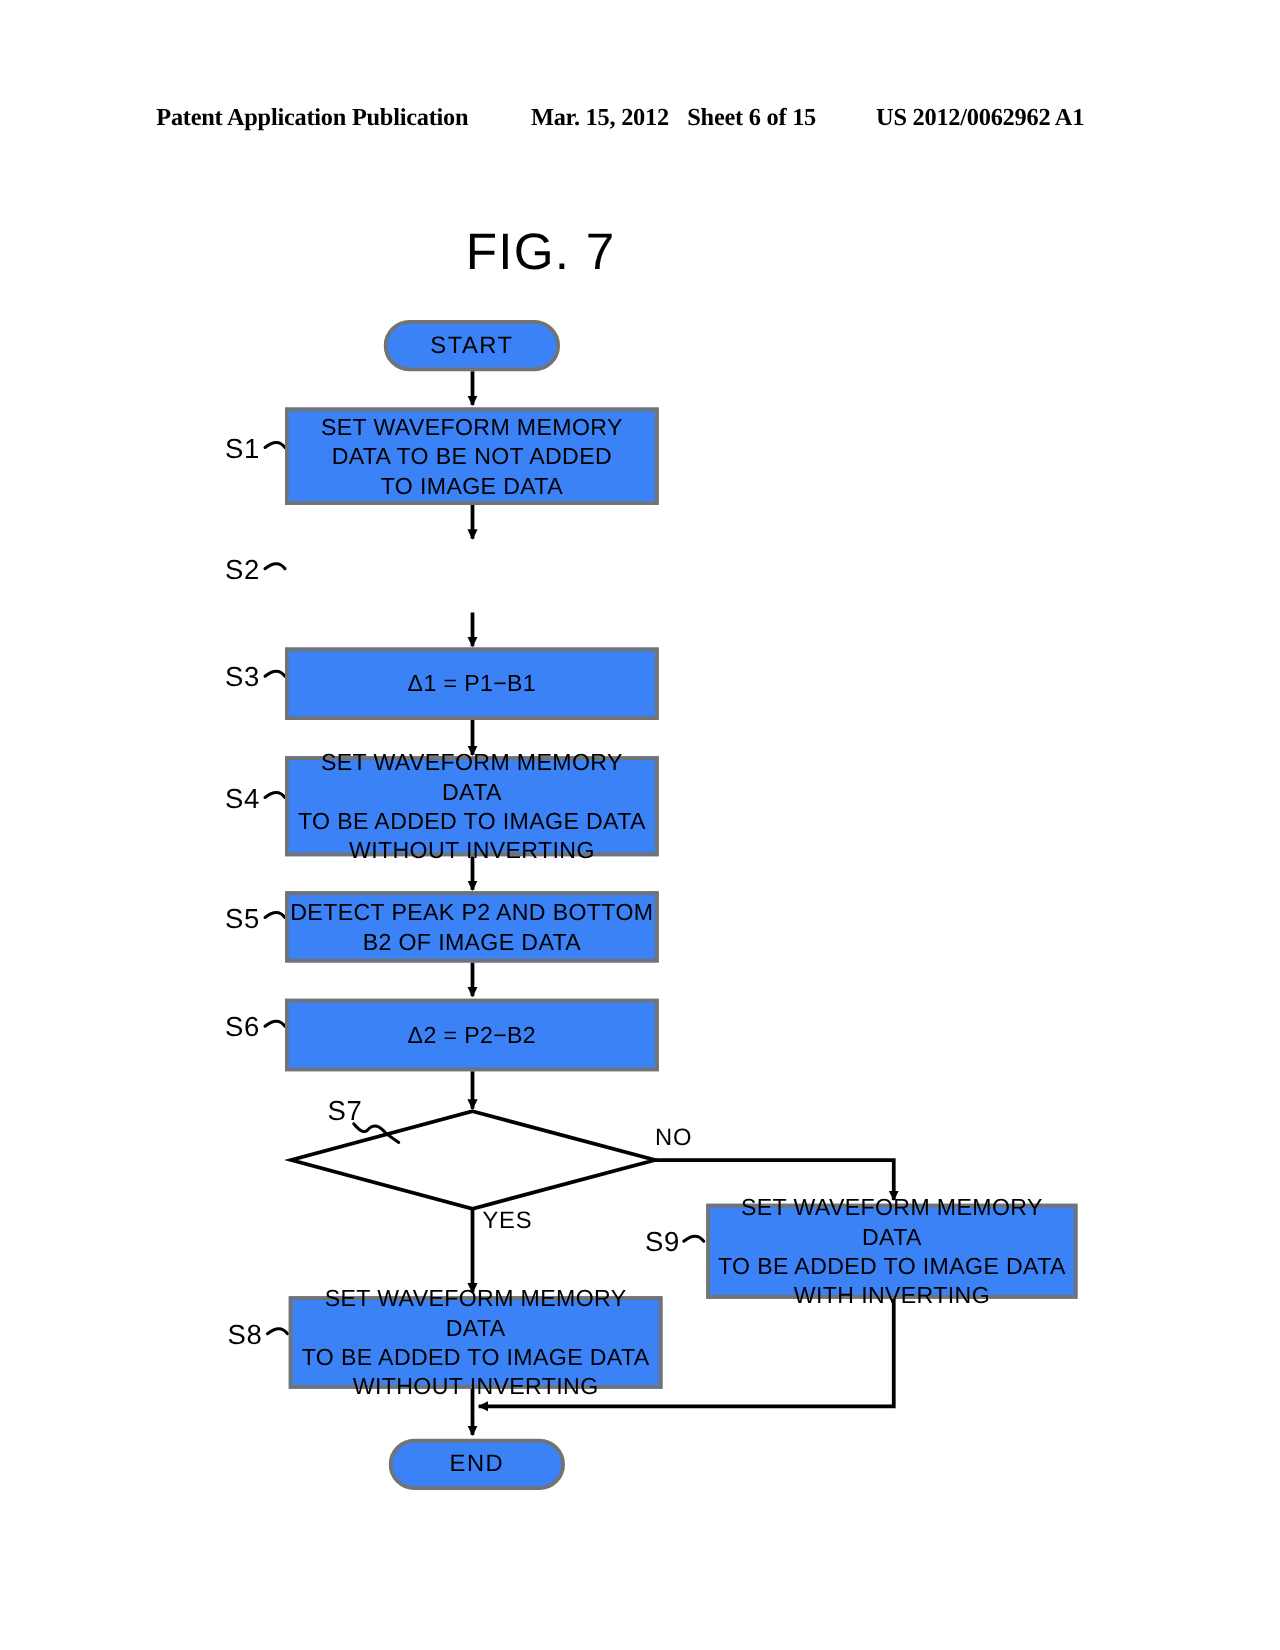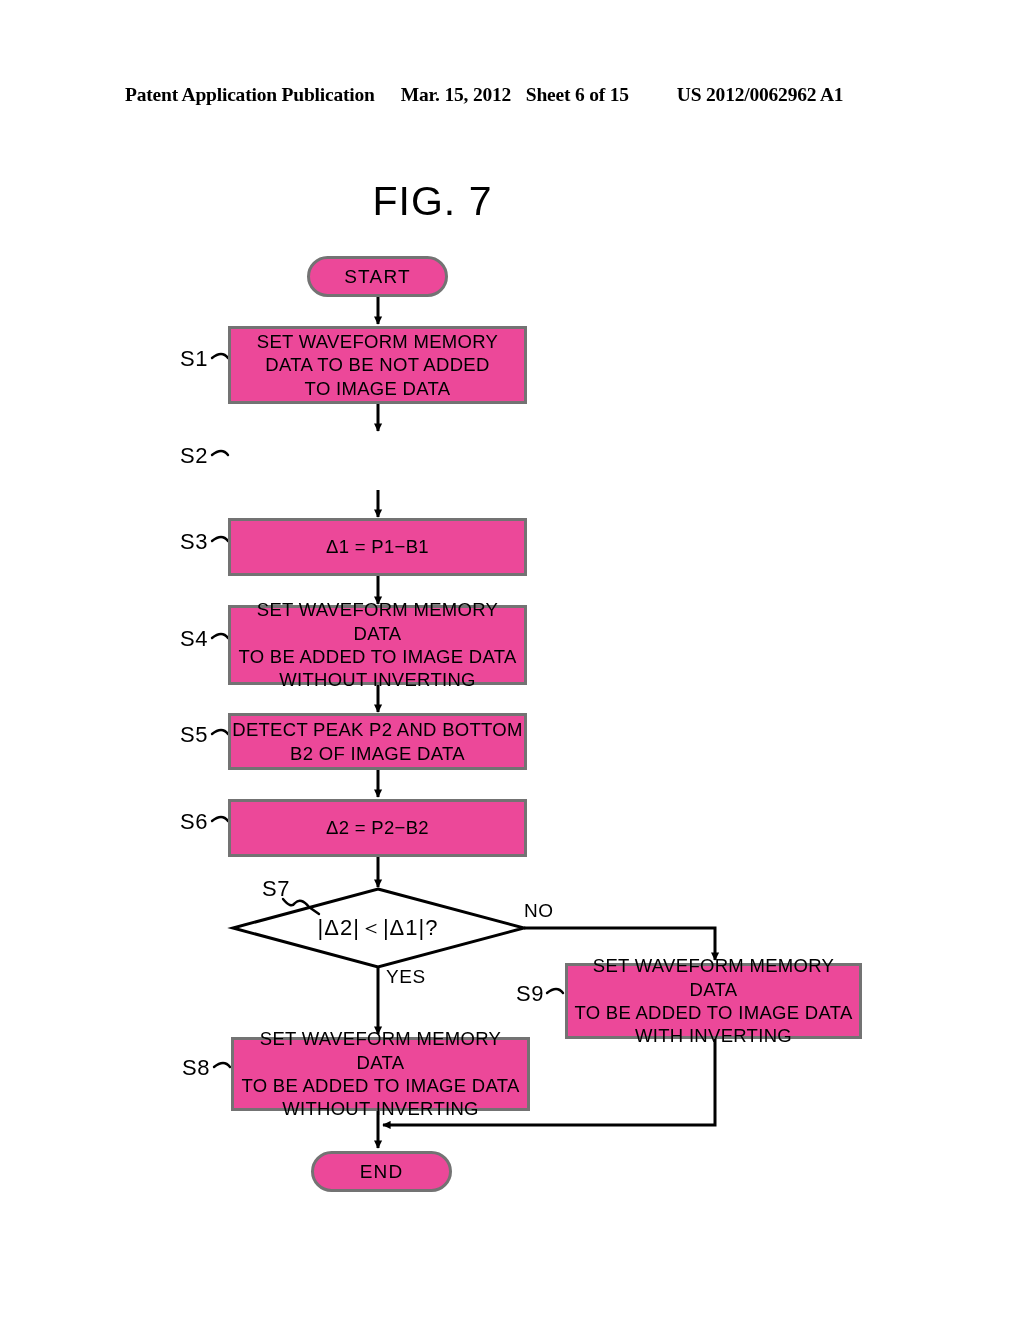--- a/index.html
+++ b/index.html
@@ -26,21 +26,21 @@
     height: 26px;
     display: flex;
     align-items: baseline;
     font-family: "Liberation Serif", serif;
     font-weight: bold;
     font-size: 19.5px;
     letter-spacing: -0.2px;
     white-space: nowrap;
   }
   #page-header .hdr-left   { flex: 0 0 auto; }
-  #page-header .hdr-mid    { flex: 0 0 auto; margin-left: 26px; }
+  #page-header .hdr-mid    { flex: 0 0 auto; margin-left: 50px; }
   #page-header .hdr-mid .sheet { margin-left: 10px; }
   #page-header .hdr-right  { flex: 0 0 auto; margin-left: 48px; }
 
   
   #figure-title {
     position: absolute;
     top: 178px;
     left: 12px;
     width: 841px;
     text-align: center;
@@ -60,21 +60,21 @@
   #flowchart svg { display: block; }
 
   
   .node {
     position: absolute;
     box-sizing: border-box;
     display: flex;
     align-items: center;
     justify-content: center;
     text-align: center;
-    background: #ec4899;
+    background: #3b82f6;
     border: 7px solid #737373;
     font-size: 18.5px;
     line-height: 1.26;
     letter-spacing: 0.3px;
     white-space: pre-line;
   }
   .node.terminator {
     border-radius: 999px;
     border-width: 3px;
     font-size: 19px;
@@ -190,21 +190,20 @@
   <div class="node process" style="left:228px; top:799px; width:299px; height:58px;">Δ2 = P2−B2</div>
 
   <div class="node process" style="left:231px; top:1037px; width:299px; height:74px;">SET WAVEFORM MEMORY DATA
 TO BE ADDED TO IMAGE DATA
 WITHOUT INVERTING</div>
 
   <div class="node process" style="left:565px; top:963px; width:297px; height:76px;">SET WAVEFORM MEMORY DATA
 TO BE ADDED TO IMAGE DATA
 WITH INVERTING</div>
 
-  <div class="decision-label" style="left:283px; top:906px; width:190px; height:44px;">|Δ2|＜|Δ1|?</div>
 
   <div class="step-label" style="left:180px; top:346px;">S1</div>
   <div class="step-label" style="left:180px; top:443px;">S2</div>
   <div class="step-label" style="left:180px; top:529px;">S3</div>
   <div class="step-label" style="left:180px; top:626px;">S4</div>
   <div class="step-label" style="left:180px; top:722px;">S5</div>
   <div class="step-label" style="left:180px; top:809px;">S6</div>
   <div class="step-label" style="left:262px; top:876px;text-align:center;">S7</div>
   <div class="step-label" style="left:182px; top:1055px;">S8</div>
   <div class="step-label" style="left:516px; top:981px;">S9</div>

